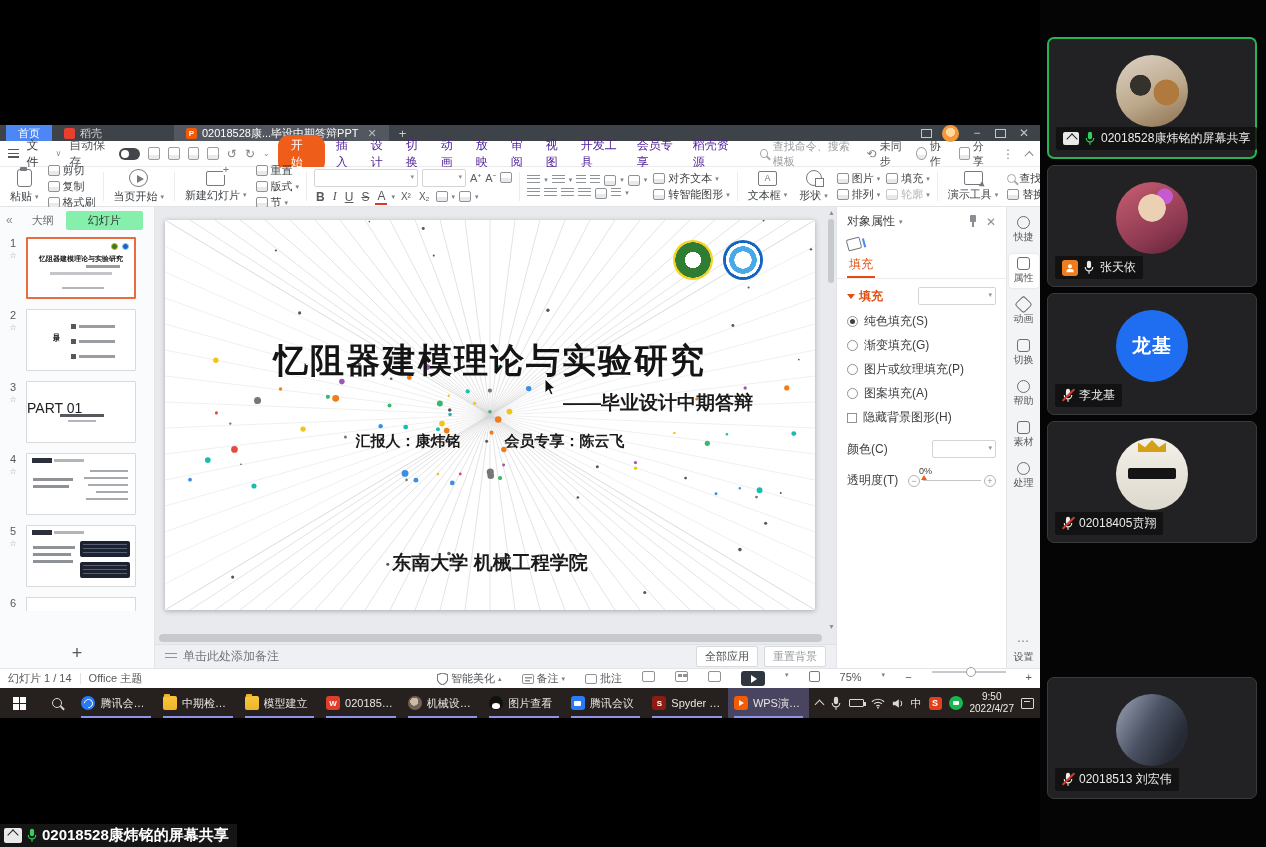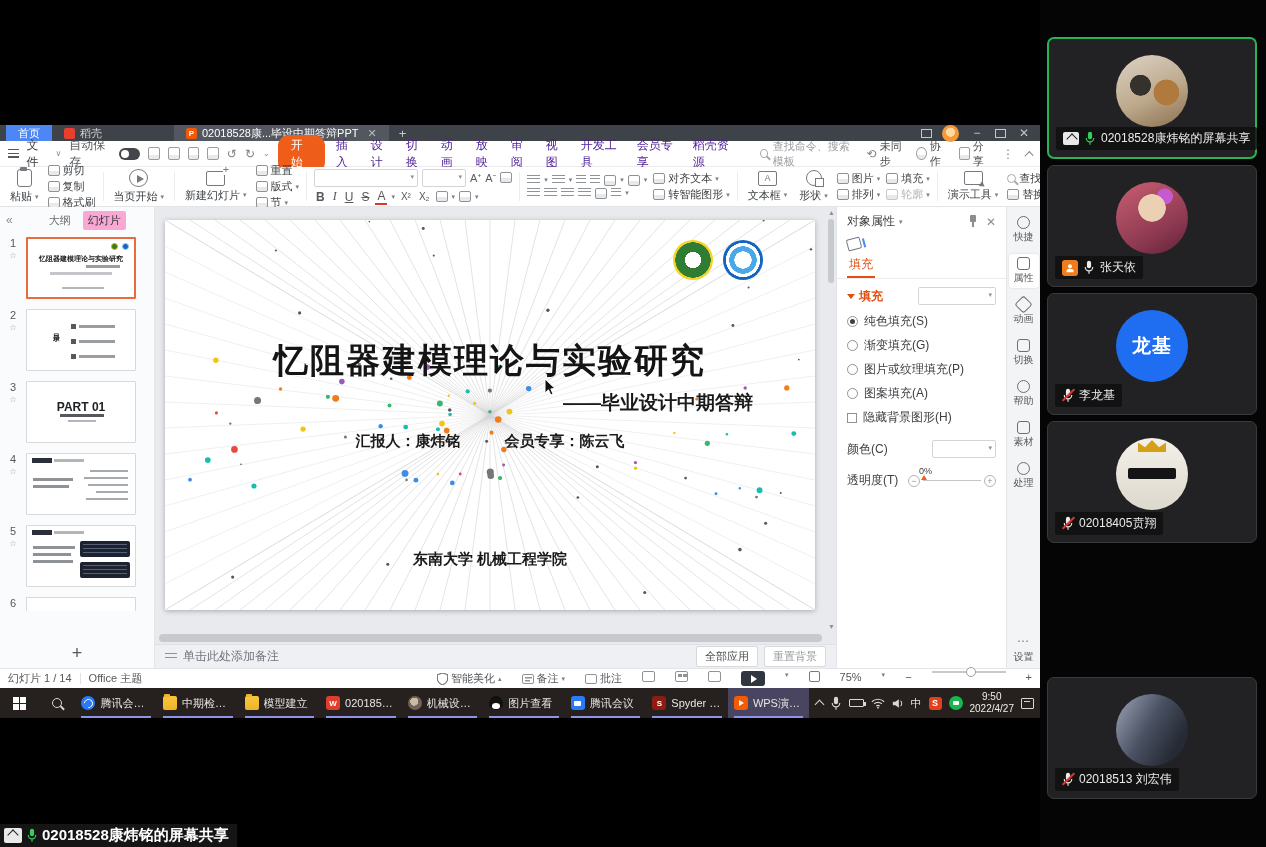--- a/index.html
+++ b/index.html
@@ -71,58 +71,58 @@
 .fb{font-weight:bold}.fi{font-style:italic;font-family:"Liberation Serif",serif}.fu{text-decoration:underline}.fs{text-decoration:line-through}
 .fa{border-bottom:2px solid #d43c2a}
 .fx{font-size:10px}
 
 .mid{flex:1;display:flex;align-items:stretch;min-height:0}
 
 .spanel{width:155px;background:#fafbfc;border-right:1px solid #e4e5e7;display:flex;flex-direction:column;flex:none}
 .spanel-hd{height:26px;display:flex;align-items:center;gap:8px;padding:0 6px;flex:none}
 .collapse{color:#8a8d91;font-size:12px}
 .sp-tabs{flex:1;display:flex;justify-content:center;gap:6px;font-size:11px;color:#6b6e72}
-.sp-tab-active{background:#f9a8d4;border-radius:2px;padding:2px 5px;color:#323437}
+.sp-tab-active{background:#86efac;border-radius:2px;padding:2px 22px;color:#323437}
 .sp-tab{padding:2px 6px}
 .thumbs{flex:1;overflow:hidden;padding-top:4px}
 .trow-thumb{display:flex;margin-bottom:10px}
 .tnum{width:26px;text-align:center;font-size:11px;color:#55585c;flex:none}
 .tstar{display:block;font-size:8px;color:#9a9da1;margin-top:2px}
 .thumb{width:110px;height:62px;background:#fff;border:1px solid #d7d9db;border-radius:1px;position:relative;overflow:hidden}
 .thumb-sel{border:2px solid #e96b3e}
 .t1-title{position:absolute;top:15px;left:0;right:0;text-align:center;font-size:7px;font-weight:bold;color:#1c1c1c;white-space:nowrap}
 .t1-sub{position:absolute;top:26px;right:14px;width:34px;height:2.5px;background:#9a9da1}
 .t1-meta{position:absolute;top:33px;left:22px;width:62px;height:2.5px;background:#c3c5c8}
 .t1-foot{position:absolute;bottom:8px;left:34px;width:42px;height:2.5px;background:#b3b5b8}
 .t1-logo1{position:absolute;top:4px;right:16px;width:7px;height:7px;border-radius:50%;background:#2e7d32;border:1px solid #d8b500}
 .t1-logo2{position:absolute;top:4px;right:5px;width:7px;height:7px;border-radius:50%;background:#1565c0;border:1px solid #90caf9}
 .t2-toc{position:absolute;left:24px;top:18px;writing-mode:vertical-rl;font-size:7px;font-weight:bold;color:#2a2c2f;letter-spacing:1px}
 .t2-row{position:absolute;left:44px;display:flex;align-items:center;gap:3px}
 .t2-sq{width:5px;height:5px;background:#55585c}
 .t2-bar{width:36px;height:2.5px;background:#9a9da1}
-.t3-part{position:absolute;top:18px;left:0;right:0;text-align:center;font-size:12px;font-weight:bold;color:#202224}
+.t3-part{position:absolute;top:18px;left:0;right:0;text-align:left;font-size:14px;font-weight:normal;color:#202224}
 .t3-bar{position:absolute;top:32px;left:33px;width:44px;height:3px;background:#55585c}
 .t3-bar2{position:absolute;top:38px;left:41px;width:28px;height:2px;background:#b3b5b8}
 .t-hdr{position:absolute;top:4px;left:5px;width:20px;height:5px;background:#2a2f3a}
 .t-hdr2{position:absolute;top:5px;left:27px;width:30px;height:3px;background:#b3b5b8}
 .t-bl{position:absolute;height:2.5px;background:#8f9296}
 .t-fl{position:absolute;height:2px;background:#a6a9ad}
 .t5-code{position:absolute;width:50px;height:16px;background:#1c2230;border-radius:2px;right:5px}
 .t5-code::before{content:'';position:absolute;inset:3px;background:repeating-linear-gradient(to bottom,#5a6residual 0 0,transparent 0 0);background:repeating-linear-gradient(to bottom,#566074 0 1px,transparent 1px 4px)}
 .thumb6{width:110px;height:14px;background:#fff;border:1px solid #d7d9db;border-bottom:none}
 .sp-plus{height:30px;display:flex;align-items:center;justify-content:center;font-size:18px;color:#55585c;flex:none}
 
 .center-col{flex:1;display:flex;flex-direction:column;min-width:0}
 .canvas{flex:1;background:#e8eaed;position:relative;overflow:hidden}
 .slide{position:absolute;left:10px;top:13px;width:650px;height:390px;background:#fff;box-shadow:0 1px 5px rgba(0,0,0,.28)}
 .slide svg.mesh{position:absolute;inset:0}
 .s-title{position:absolute;top:118px;left:0;right:0;text-align:center;font-size:34px;font-weight:bold;color:#141414;letter-spacing:2px}
 .s-sub{position:absolute;top:170px;left:0;right:62px;text-align:right;font-size:19px;font-weight:bold;color:#1a1a1a}
 .s-people{position:absolute;top:212px;left:0;right:0;display:flex;justify-content:center;gap:44px;font-size:15px;font-weight:bold;color:#1a1a1a}
-.s-foot{position:absolute;top:330px;left:0;right:0;text-align:center;font-size:15px;font-weight:bold;color:#1a1a1a}
+.s-foot{position:absolute;top:330px;left:0;right:0;text-align:center;font-size:19px;font-weight:bold;color:#1a1a1a}
 .logo{position:absolute;top:20px;width:40px;height:40px;border-radius:50%}
 .logo1{right:102px;background:radial-gradient(circle at 50% 50%,#fff 0 28%,#2e7d32 29% 62%,#f5d327 63% 78%,#2e7d32 79%)}
 .logo2{right:52px;background:radial-gradient(circle at 50% 50%,#fff 0 30%,#49a8e8 31% 48%,#fff 49% 60%,#1565c0 61% 78%,#f5d327 79%)}
 .cursor{position:absolute;left:378px;top:158px}
 .vscroll{position:absolute;right:1px;top:2px;bottom:2px;width:8px}
 .vscroll .arr{position:absolute;left:1px;font-size:7px;color:#8f9296}
 .vthumb{position:absolute;left:1px;top:10px;width:6px;height:64px;background:#c6c9ce;border-radius:3px}
 .hscroll{height:12px;position:relative;background:#e8eaed}
 .hthumb{position:absolute;left:4px;right:14px;top:2px;height:8px;background:#c6c9ce;border-radius:4px}
 

